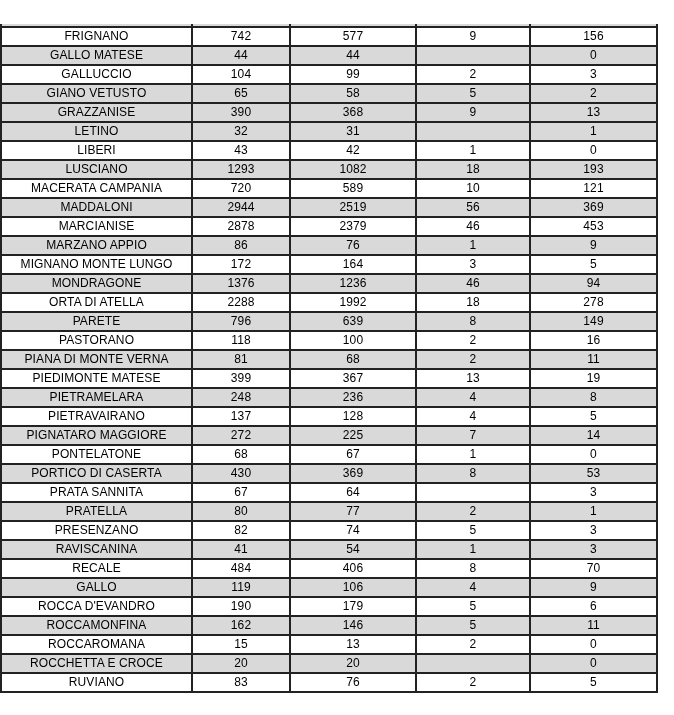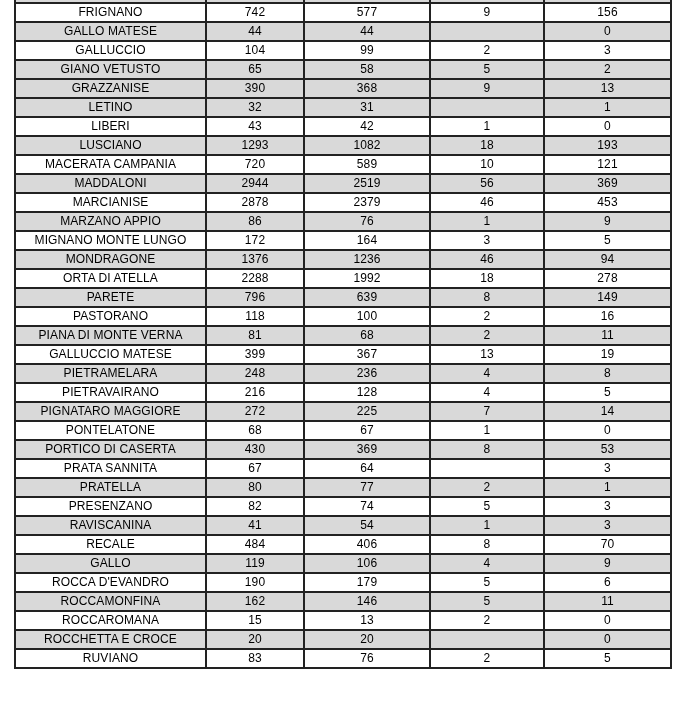--- a/index.html
+++ b/index.html
@@ -14,22 +14,22 @@
     padding: 0;
     background: var(--page-bg);
   }
   body {
     width: 674px;
     height: 715px;
     overflow: hidden;
     font-family: "Liberation Sans", sans-serif;
   }
   .table-wrap {
-    padding-left: 14px;
     padding-top: 0;
+    margin-top: 24px;
   }
   table.muni-table {
     border-collapse: collapse;
     table-layout: fixed;
     width: 656px;
   }
   table.muni-table td {
     border: 2px solid var(--border);
     height: 17px;
     padding: 0 2px;
@@ -194,36 +194,36 @@
           <td>16</td>
         </tr>
         <tr class="band">
           <td>PIANA DI MONTE VERNA</td>
           <td>81</td>
           <td>68</td>
           <td>2</td>
           <td>11</td>
         </tr>
         <tr>
-          <td>GALLUCCIO MATESE</td>
+          <td>PIEDIMONTE MATESE</td>
           <td>399</td>
           <td>367</td>
           <td>13</td>
           <td>19</td>
         </tr>
         <tr class="band">
           <td>PIETRAMELARA</td>
           <td>248</td>
           <td>236</td>
           <td>4</td>
           <td>8</td>
         </tr>
         <tr>
           <td>PIETRAVAIRANO</td>
-          <td>216</td>
+          <td>137</td>
           <td>128</td>
           <td>4</td>
           <td>5</td>
         </tr>
         <tr class="band">
           <td>PIGNATARO MAGGIORE</td>
           <td>272</td>
           <td>225</td>
           <td>7</td>
           <td>14</td>

